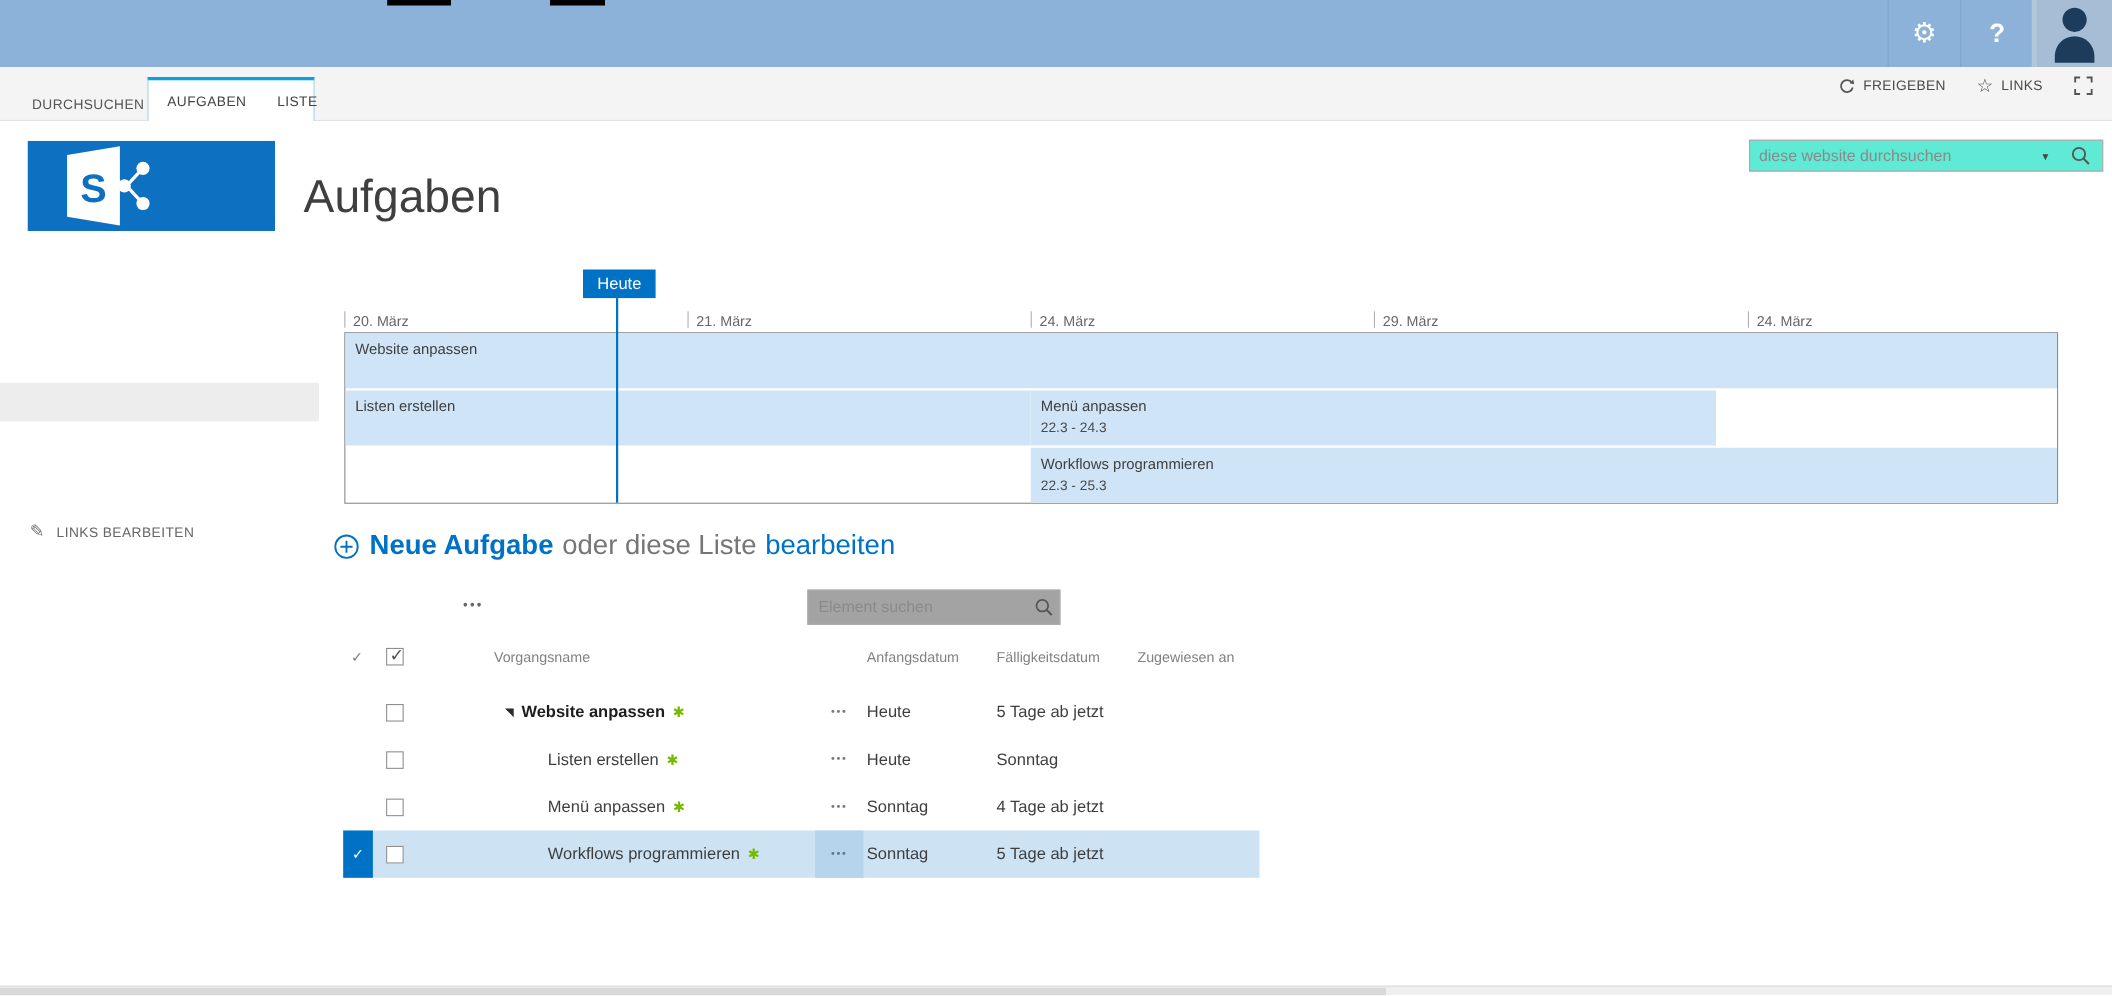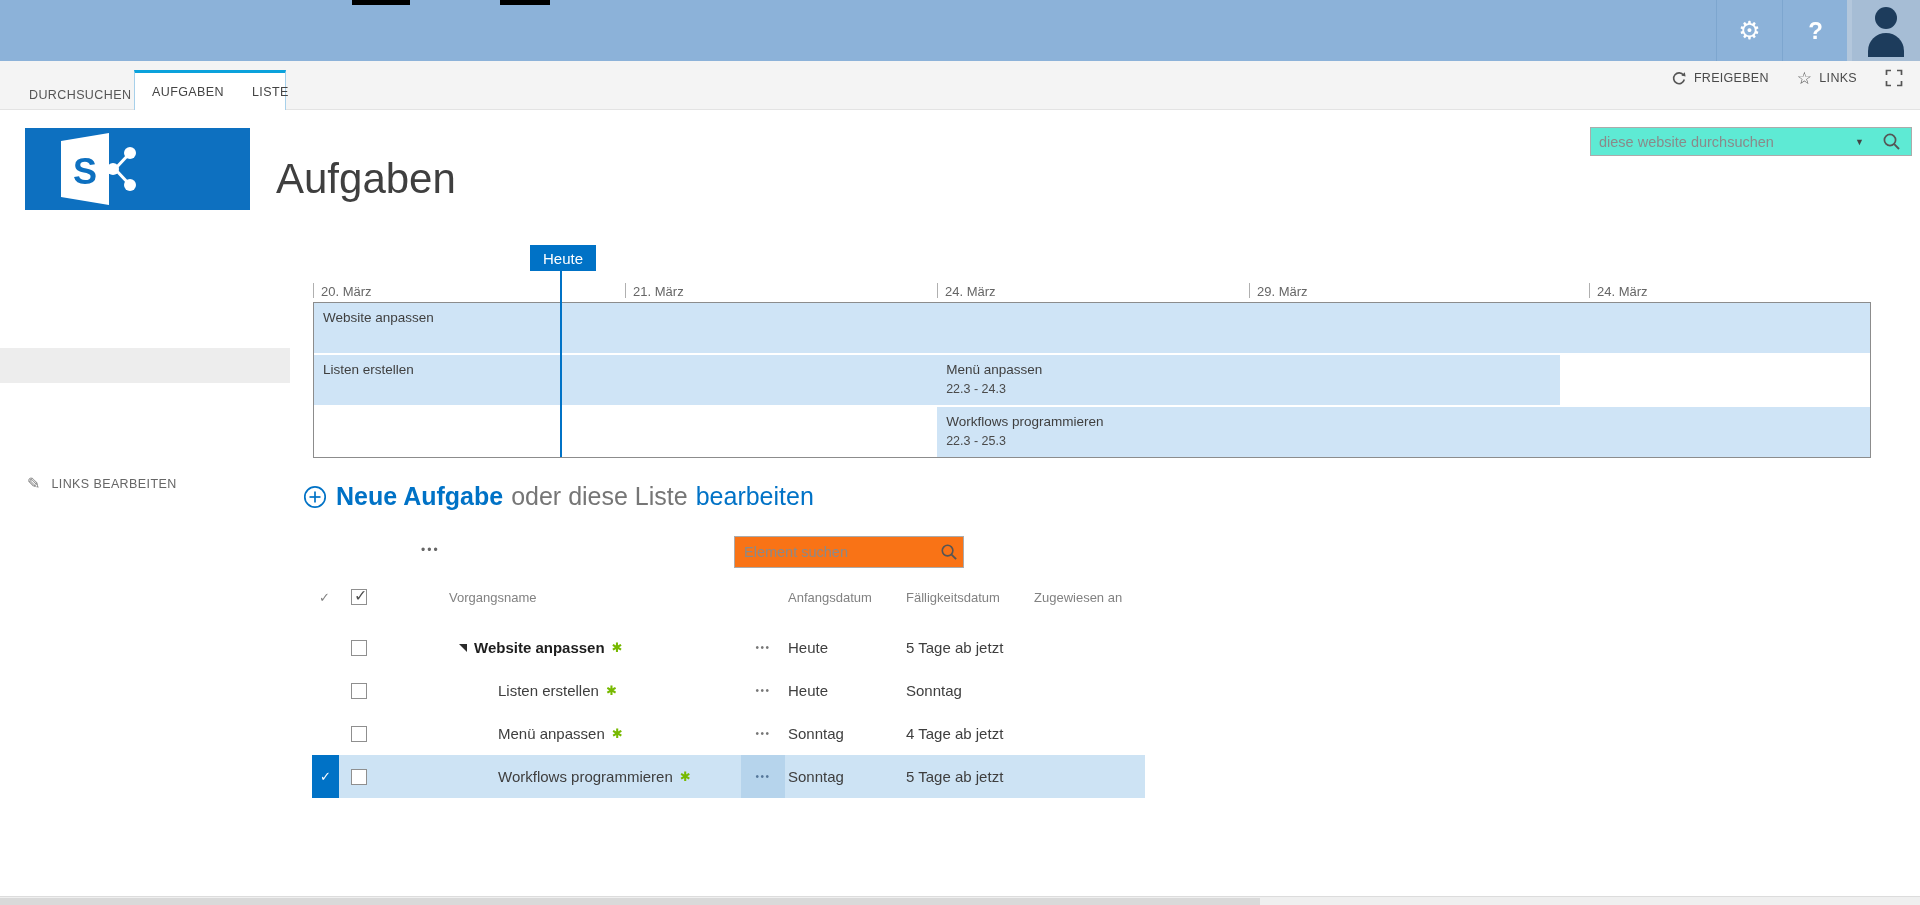--- a/index.html
+++ b/index.html
@@ -69,21 +69,21 @@
   .plus-icon{margin-right:9px;display:flex;cursor:pointer;}
   .nt-new{color:var(--accent,#0072c6);font-weight:700;cursor:pointer;}
   .nt-mid{color:#767676;margin-left:8px;}
   .nt-edit{color:var(--accent,#0072c6);margin-left:8px;cursor:pointer;}
 
   
   .views{position:absolute;left:313px;top:543px;display:flex;align-items:center;}
   .view-tab{font-size:15px;color:#666;margin-right:36px;cursor:pointer;white-space:nowrap;}
   .view-tab.selected{color:var(--accent,#0072c6);font-weight:bold;}
   .views-more{font-size:12px;letter-spacing:2px;color:#666;cursor:pointer;margin-right:28px;}
-  .find-box{position:absolute;left:734px;top:536px;width:230px;height:32px;border:1px solid #ababab;background:#f97316;display:flex;align-items:center;}
+  .find-box{position:absolute;left:734px;top:536px;width:230px;height:32px;border:1px solid #ababab;background:#a3a3a3;display:flex;align-items:center;}
   .find-box input{flex:1;border:none;outline:none;font-size:14.5px;color:#444;padding:0 9px;background:transparent;}
   .find-box input::placeholder{color:#8a8a8a;}
 
   
   .task-table{position:absolute;left:312px;top:580px;width:900px;}
   .thead{position:relative;height:34px;}
   .thead .hcell{position:absolute;top:0;height:34px;display:flex;align-items:center;font-size:13px;color:#828282;white-space:nowrap;}
   .h-sel{left:7px;color:#6a6a6a;font-size:13px;}
   .h-cb{left:39px;}
   .h-name{left:137px;}

